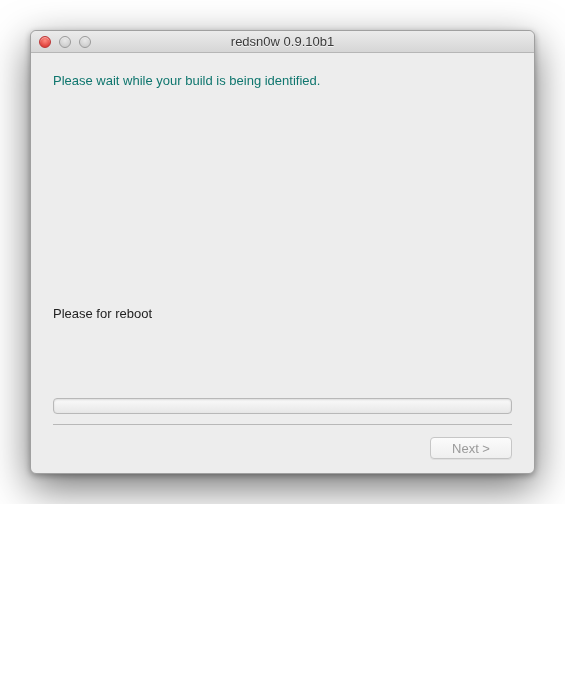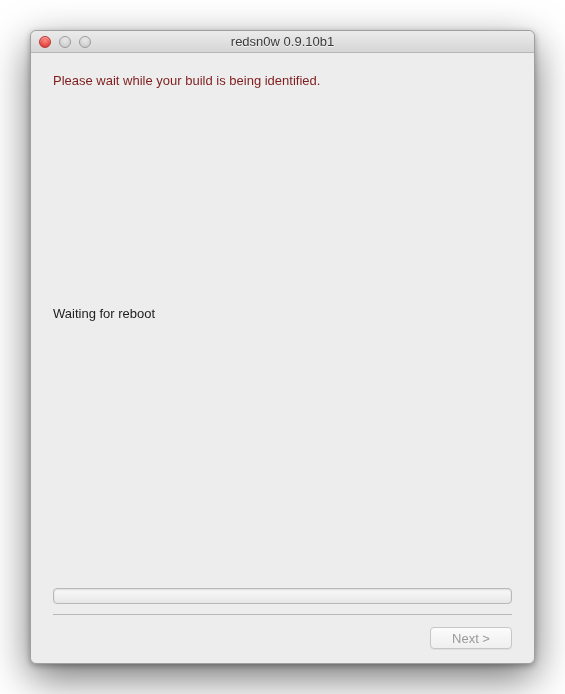--- a/index.html
+++ b/index.html
@@ -10,21 +10,21 @@
     body {
       font-family: "Lucida Grande", "Helvetica Neue", Arial, sans-serif;
       background: #fff;
       display: flex;
       justify-content: center;
       align-items: flex-start;
       padding: 30px;
     }
     .window {
       width: 505px;
-      height: 634px;
+      height: 444px;
       background: #ededed;
       border: 1px solid #a0a0a0;
       border-radius: 6px;
       box-shadow: 0 14px 40px rgba(0,0,0,0.55), 0 2px 6px rgba(0,0,0,0.3);
       display: flex;
       flex-direction: column;
       overflow: hidden;
     }
     .titlebar {
       height: 22px;
@@ -71,21 +71,21 @@
       pointer-events: none;
     }
     .content {
       flex: 1;
       padding: 20px 22px 14px 22px;
       display: flex;
       flex-direction: column;
     }
     .heading {
       font-size: 13px;
-      color: #7f1d1d;
+      color: #0f766e;
       margin-bottom: 6px;
     }
     .spacer-top {
       height: 212px;
     }
     .status-text {
       font-size: 13px;
       color: #222;
     }
     .flex-grow {
@@ -137,21 +137,21 @@
       <div class="tl close"></div>
       <div class="tl min"></div>
       <div class="tl max"></div>
     </div>
     <div class="title">redsn0w 0.9.10b1</div>
   </div>
 
   <div class="content">
     <div class="heading">Please wait while your build is being identified.</div>
     <div class="spacer-top"></div>
-    <div class="status-text">Waiting for reboot</div>
+    <div class="status-text">Please for reboot</div>
     <div class="flex-grow"></div>
     <div class="progress"></div>
     <div class="divider"></div>
     <div class="button-row">
       <button class="btn" disabled="">Next &gt;</button>
     </div>
   </div>
 </div>
 
 </body></html>

